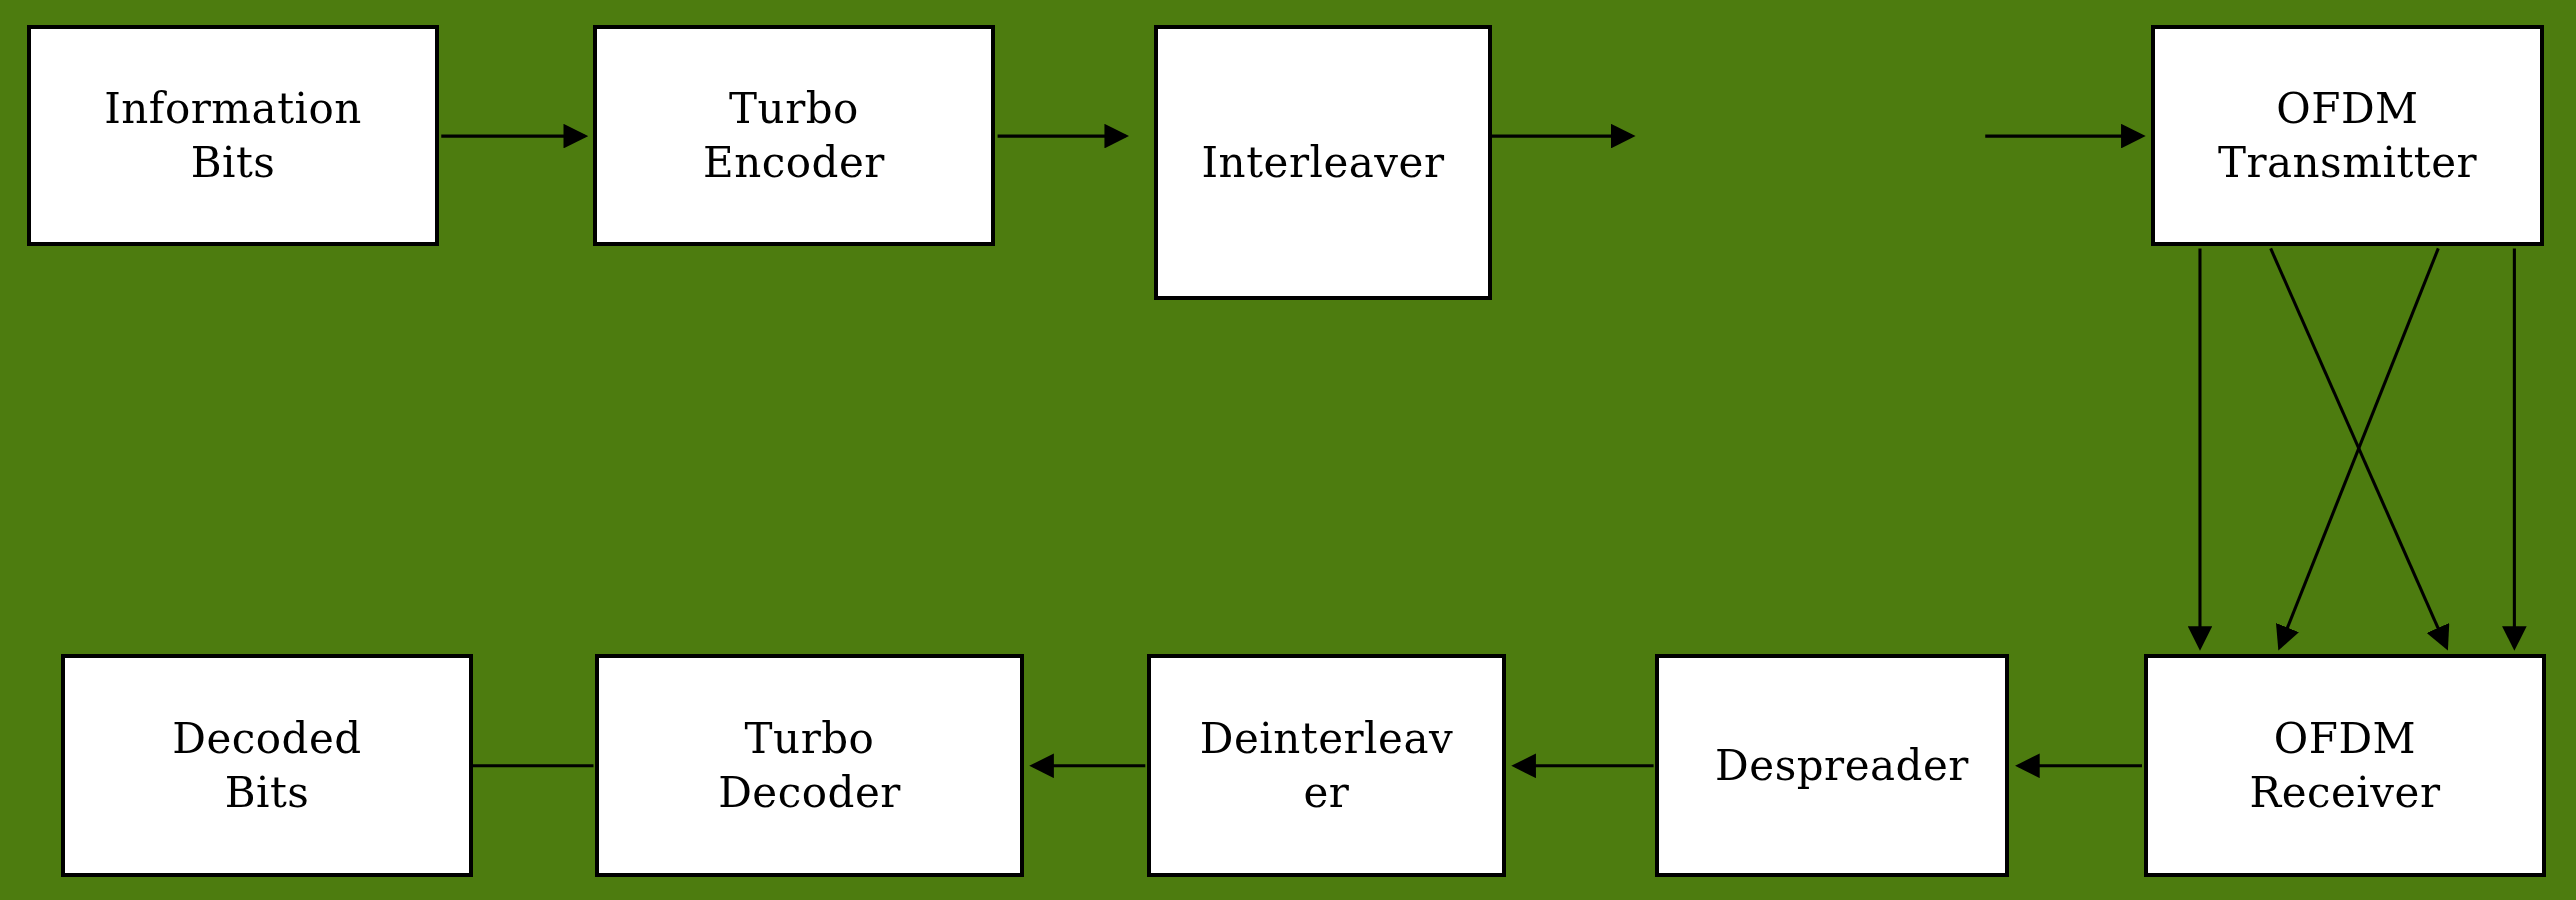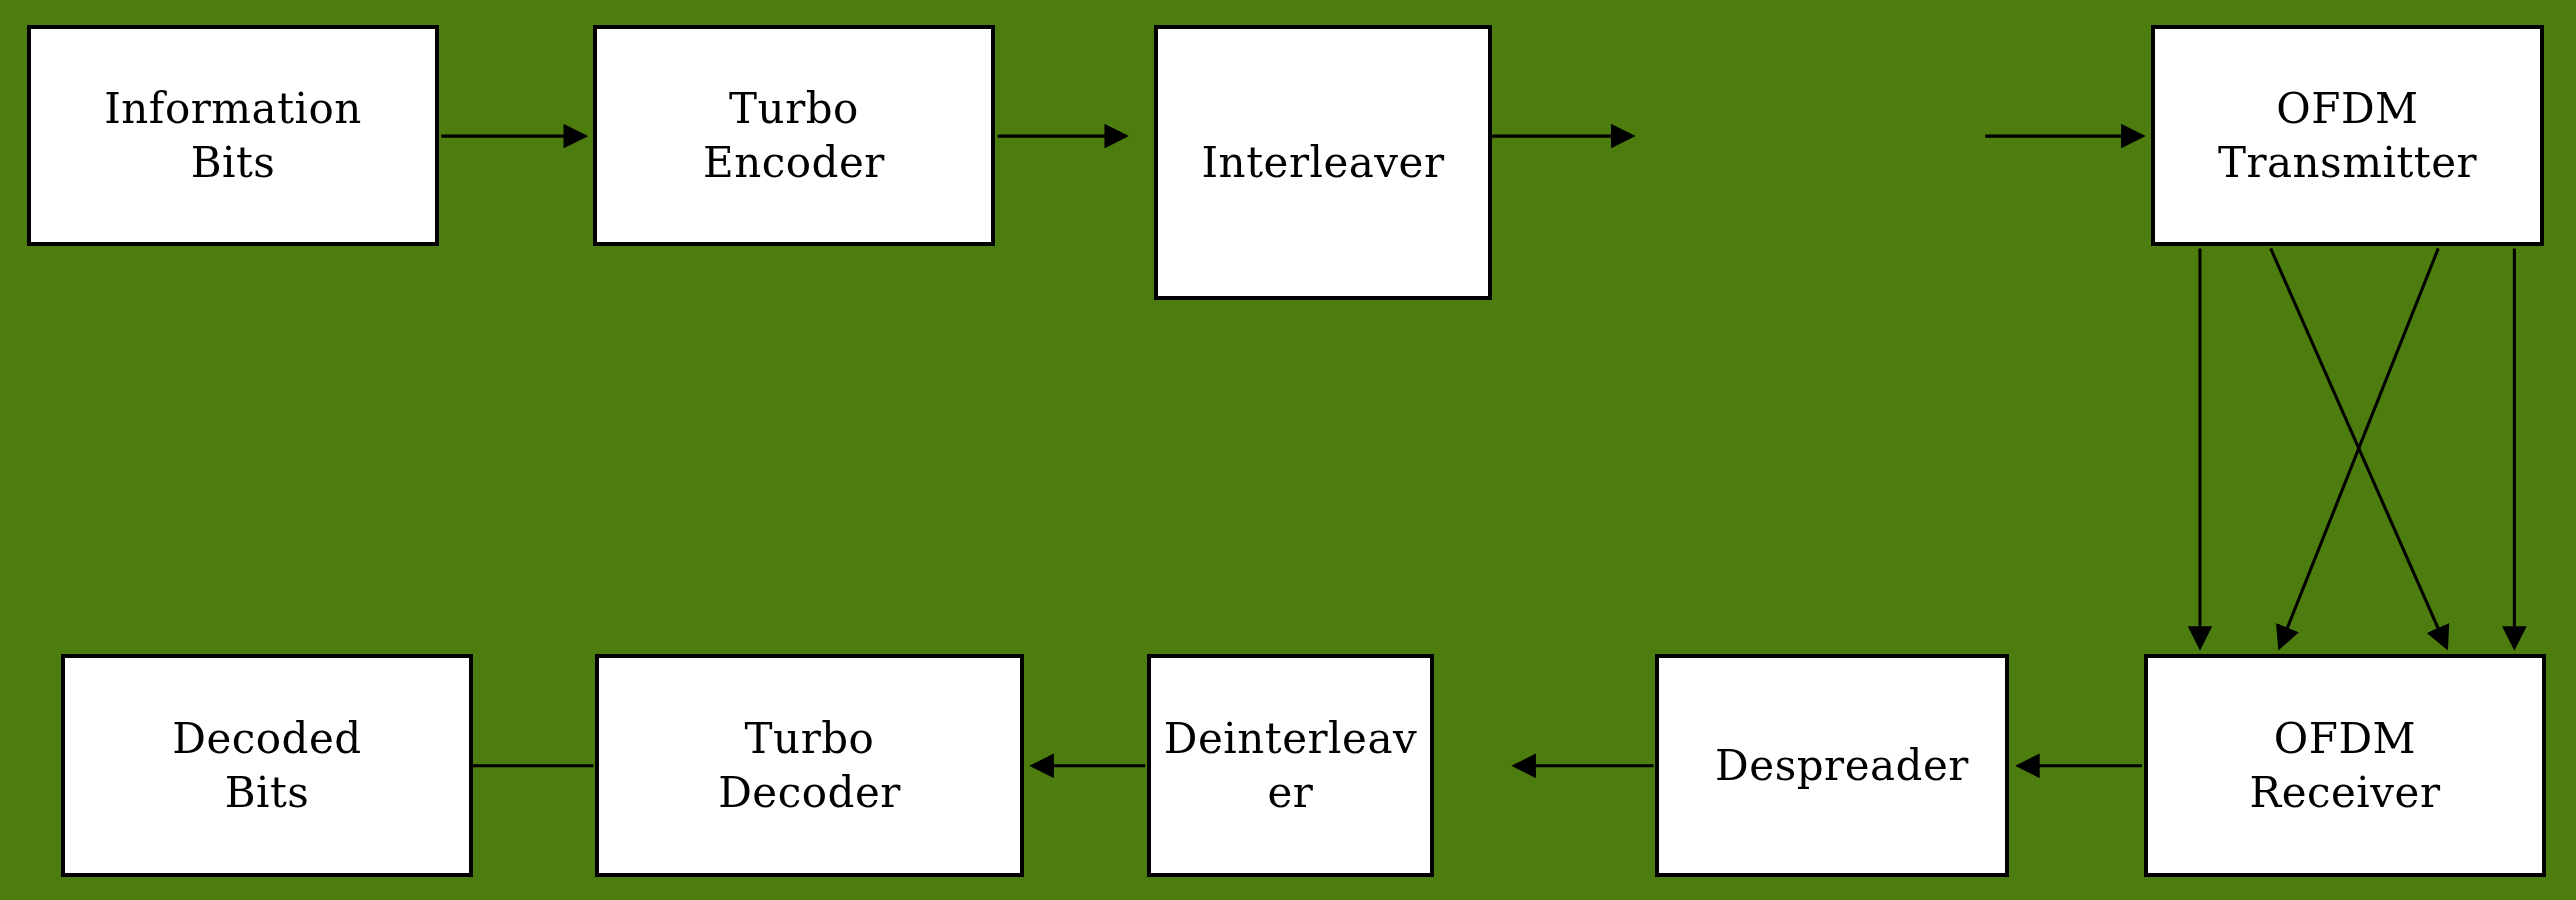--- a/index.html
+++ b/index.html
@@ -34,21 +34,21 @@
   }
   
   .b-info    { left: 27px;   top: 25px;  width: 412px; height: 221px; }
   .b-tenc    { left: 593px;  top: 25px;  width: 402px; height: 221px; }
   .b-ilv     { left: 1134px; top: 25px;  width: 338px; height: 275px; margin-left: 20px; }
   .b-spr     { left: 1641px; top: 25px;  width: 343px; height: 221px; }
   .b-tx      { left: 2151px; top: 25px;  width: 393px; height: 221px; }
   
   .b-rx      { left: 2144px; top: 654px; width: 402px; height: 223px; }
   .b-dspr    { left: 1655px; top: 654px; width: 354px; height: 223px; padding-left: 20px; }
-  .b-dilv    { left: 1147px; top: 654px; width: 287px; height: 223px; }
+  .b-dilv    { left: 1147px; top: 654px; width: 359px; height: 223px; }
   .b-tdec    { left: 595px;  top: 654px; width: 429px; height: 223px; }
   .b-dec     { left: 29px;   top: 654px; width: 412px; height: 223px; margin-left: 32px; }
 
   #connector-layer {
     position: absolute;
     left: 0; top: 0;
     width: 2576px;
     height: 901px;
     pointer-events: none;
   }

